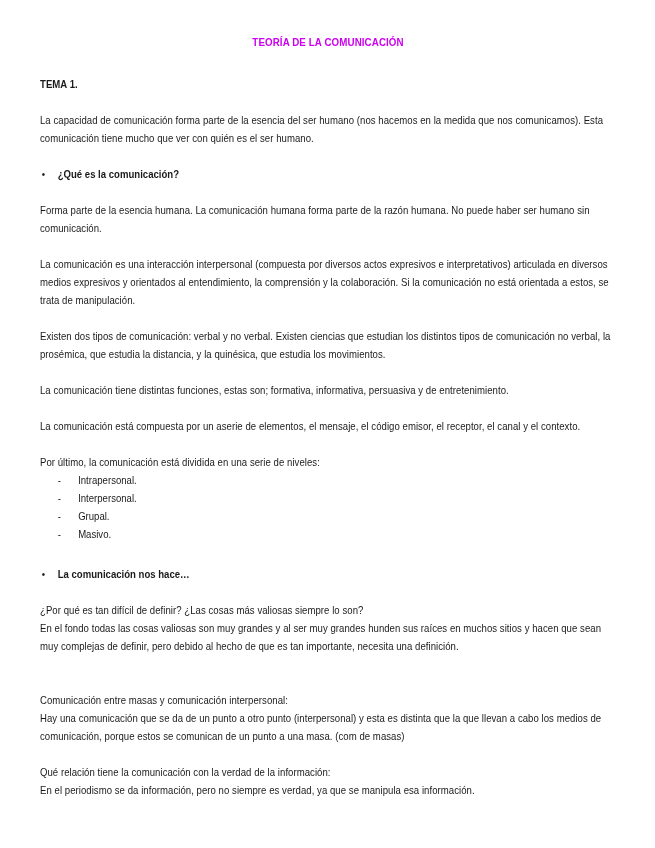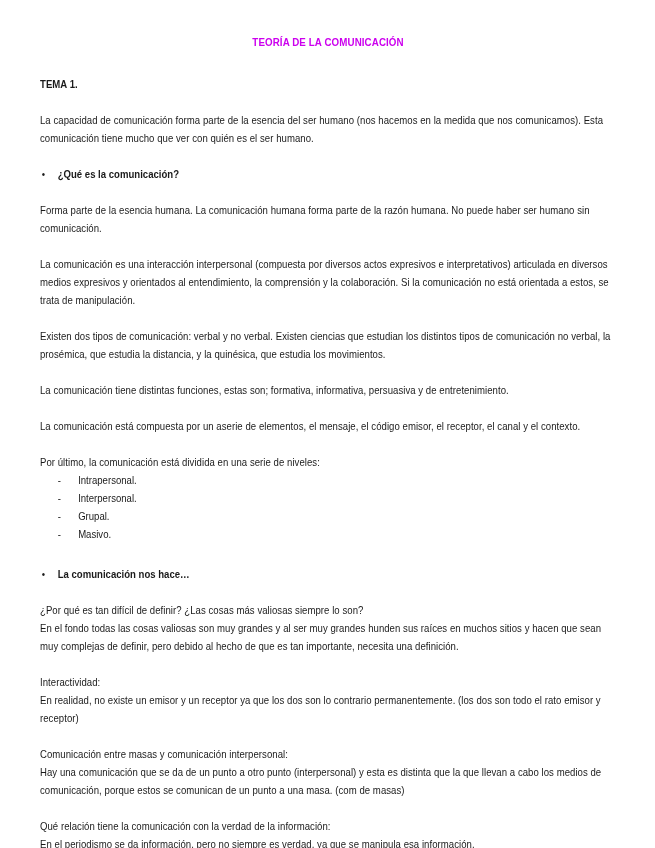--- a/index.html
+++ b/index.html
@@ -159,24 +159,20 @@
 
     <div class="gap"></div>
 
     <div class="block-lines">
       <div class="p">¿Por qué es tan difícil de definir? ¿Las cosas más valiosas siempre lo son?</div>
       <div class="p">En el fondo todas las cosas valiosas son muy grandes y al ser muy grandes hunden sus raíces en muchos sitios y hacen que sean muy complejas de definir, pero debido al hecho de que es tan importante, necesita una definición.</div>
     </div>
 
     <div class="gap"></div>
 
-    <div class="block-lines">
-      <div class="p">Interactividad:</div>
-      <div class="p">En realidad, no existe un emisor y un receptor ya que los dos son lo contrario permanentemente. (los dos son todo el rato emisor y receptor)</div>
-    </div>
 
     <div class="gap"></div>
 
     <div class="block-lines">
       <div class="p">Comunicación entre masas y comunicación interpersonal:</div>
       <div class="p">Hay una comunicación que se da de un punto a otro punto (interpersonal) y esta es distinta que la que llevan a cabo los medios de comunicación, porque estos se comunican de un punto a una masa. (com de masas)</div>
     </div>
 
     <div class="gap"></div>
 

